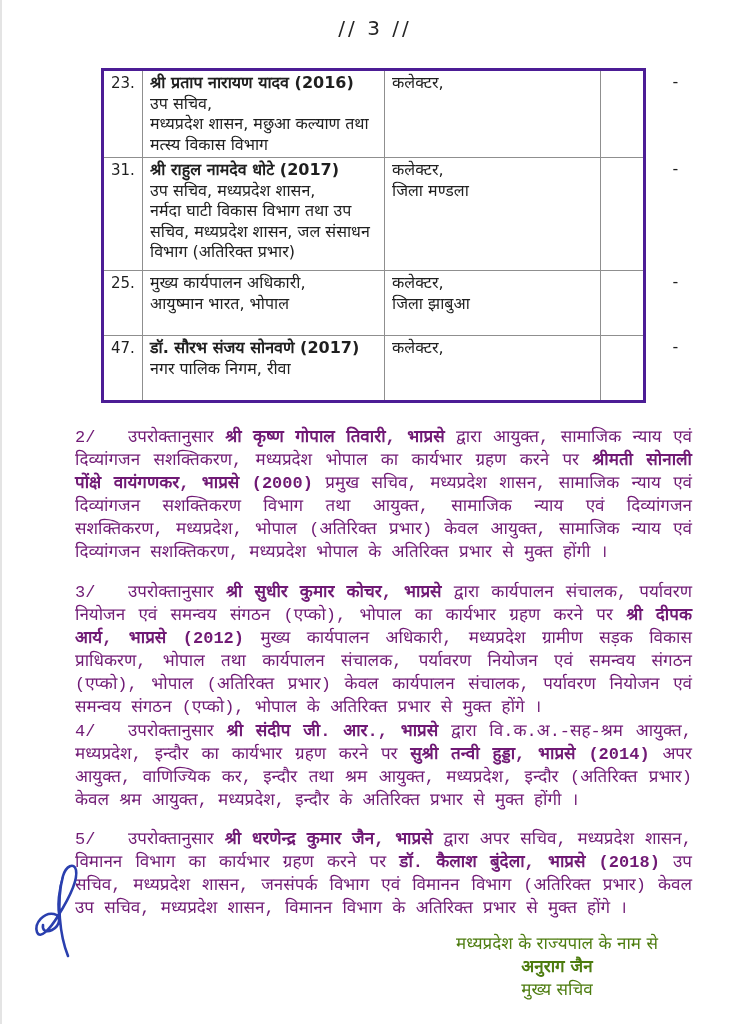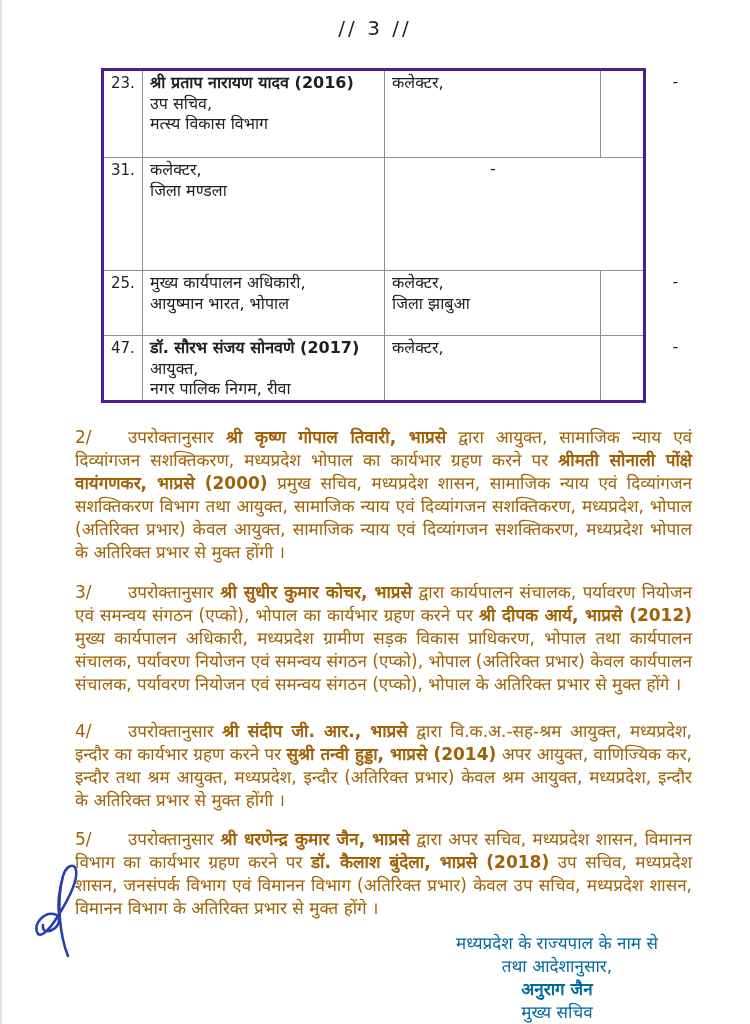--- a/index.html
+++ b/index.html
@@ -29,60 +29,68 @@
   .t-cell + .t-cell{border-left:1px solid #8f8f8f;}
   .cell-sn{font-size:15px;}
   .cell-name .ln1{font-weight:700;white-space:nowrap;}
   .cell-name div, .cell-post div{white-space:nowrap;}
   .cell-remark{text-align:center;padding-top:1px;}
   .h-87{height:86px;} .h-113{height:113px;} .h-65{height:65px;}
 
   
   .para{
     position:absolute;left:75px;width:617px;margin:0;
-    font-size:17px;line-height:23px;text-align:justify;color:#a16207;
+    font-size:17px;line-height:23px;text-align:justify;color:#701a75;font-family:Liberation Mono, monospace;
   }
   .para .pnum{display:inline-block;width:53px;font-weight:400;}
   .para .b{font-weight:700;}
   .p2{top:426px;} .p3{top:581px;} .p4{top:720px;} .p5{top:828px;}
 
   
   .sig-block{
     position:absolute;left:427px;top:932px;width:260px;
-    text-align:center;font-size:17px;line-height:23px;color:#0369a1;
+    text-align:center;font-size:17px;line-height:23px;color:#4d7c0f;
   }
   .sig-name{font-weight:700;}
 
   
   .hand-sign{position:absolute;left:16px;top:858px;width:76px;height:110px;}
 </style>
 </head>
 <body>
 
 <div class="scan-edge"></div>
 
 <div class="page-number">// 3 //</div>
 
 <div class="officer-table">
 
   <div class="t-row h-87">
     <div class="t-cell cell-sn">23.</div>
     <div class="t-cell cell-name">
       <div class="ln1">श्री प्रताप नारायण यादव (2016)</div>
       <div>उप सचिव,</div>
+      <div>मध्यप्रदेश शासन, मछुआ कल्याण तथा</div>
       <div>मत्स्य विकास विभाग</div>
     </div>
     <div class="t-cell cell-post">
       <div>कलेक्टर,</div>
     </div>
     <div class="t-cell cell-remark">-</div>
   </div>
 
   <div class="t-row h-113">
     <div class="t-cell cell-sn">31.</div>
+    <div class="t-cell cell-name">
+      <div class="ln1">श्री राहुल नामदेव धोटे (2017)</div>
+      <div>उप सचिव, मध्यप्रदेश शासन,</div>
+      <div>नर्मदा घाटी विकास विभाग तथा उप</div>
+      <div>सचिव, मध्यप्रदेश शासन, जल संसाधन</div>
+      <div>विभाग (अतिरिक्त प्रभार)</div>
+    </div>
     <div class="t-cell cell-post">
       <div>कलेक्टर,</div>
       <div>जिला मण्डला</div>
     </div>
     <div class="t-cell cell-remark">-</div>
   </div>
 
   <div class="t-row h-65">
     <div class="t-cell cell-sn">25.</div>
     <div class="t-cell cell-name">
@@ -93,42 +101,40 @@
       <div>कलेक्टर,</div>
       <div>जिला झाबुआ</div>
     </div>
     <div class="t-cell cell-remark">-</div>
   </div>
 
   <div class="t-row h-65">
     <div class="t-cell cell-sn">47.</div>
     <div class="t-cell cell-name">
       <div class="ln1">डॉ. सौरभ संजय सोनवणे (2017)</div>
-      <div>आयुक्त,</div>
       <div>नगर पालिक निगम, रीवा</div>
     </div>
     <div class="t-cell cell-post">
       <div>कलेक्टर,</div>
     </div>
     <div class="t-cell cell-remark">-</div>
   </div>
 
 </div>
 
 <p class="para p2"><span class="pnum">2/</span><span>उपरोक्तानुसार </span><span class="b">श्री कृष्ण गोपाल तिवारी, भाप्रसे</span><span> द्वारा आयुक्त, सामाजिक न्याय एवं दिव्यांगजन सशक्तिकरण, मध्यप्रदेश भोपाल का कार्यभार ग्रहण करने पर </span><span class="b">श्रीमती सोनाली पोंक्षे वायंगणकर, भाप्रसे (2000)</span><span> प्रमुख सचिव, मध्यप्रदेश शासन, सामाजिक न्याय एवं दिव्यांगजन सशक्तिकरण विभाग तथा आयुक्त, सामाजिक न्याय एवं दिव्यांगजन सशक्तिकरण, मध्यप्रदेश, भोपाल (अतिरिक्त प्रभार) केवल आयुक्त, सामाजिक न्याय एवं दिव्यांगजन सशक्तिकरण, मध्यप्रदेश भोपाल के अतिरिक्त प्रभार से मुक्त होंगी ।</span></p>
 
 <p class="para p3"><span class="pnum">3/</span><span>उपरोक्तानुसार </span><span class="b">श्री सुधीर कुमार कोचर, भाप्रसे</span><span> द्वारा कार्यपालन संचालक, पर्यावरण नियोजन एवं समन्वय संगठन (एप्को), भोपाल का कार्यभार ग्रहण करने पर </span><span class="b">श्री दीपक आर्य, भाप्रसे (2012)</span><span> मुख्य कार्यपालन अधिकारी, मध्यप्रदेश ग्रामीण सड़क विकास प्राधिकरण, भोपाल तथा कार्यपालन संचालक, पर्यावरण नियोजन एवं समन्वय संगठन (एप्को), भोपाल (अतिरिक्त प्रभार) केवल कार्यपालन संचालक, पर्यावरण नियोजन एवं समन्वय संगठन (एप्को), भोपाल के अतिरिक्त प्रभार से मुक्त होंगे ।</span></p>
 
 <p class="para p4"><span class="pnum">4/</span><span>उपरोक्तानुसार </span><span class="b">श्री संदीप जी. आर., भाप्रसे</span><span> द्वारा वि.क.अ.-सह-श्रम आयुक्त, मध्यप्रदेश, इन्दौर का कार्यभार ग्रहण करने पर </span><span class="b">सुश्री तन्वी हुड्डा, भाप्रसे (2014)</span><span> अपर आयुक्त, वाणिज्यिक कर, इन्दौर तथा श्रम आयुक्त, मध्यप्रदेश, इन्दौर (अतिरिक्त प्रभार) केवल श्रम आयुक्त, मध्यप्रदेश, इन्दौर के अतिरिक्त प्रभार से मुक्त होंगी ।</span></p>
 
 <p class="para p5"><span class="pnum">5/</span><span>उपरोक्तानुसार </span><span class="b">श्री धरणेन्द्र कुमार जैन, भाप्रसे</span><span> द्वारा अपर सचिव, मध्यप्रदेश शासन, विमानन विभाग का कार्यभार ग्रहण करने पर </span><span class="b">डॉ. कैलाश बुंदेला, भाप्रसे (2018)</span><span> उप सचिव, मध्यप्रदेश शासन, जनसंपर्क विभाग एवं विमानन विभाग (अतिरिक्त प्रभार) केवल उप सचिव, मध्यप्रदेश शासन, विमानन विभाग के अतिरिक्त प्रभार से मुक्त होंगे ।</span></p>
 
 <div class="sig-block">
   <div>मध्यप्रदेश के राज्यपाल के नाम से</div>
-  <div>तथा आदेशानुसार,</div>
   <div class="sig-name">अनुराग जैन</div>
   <div>मुख्य सचिव</div>
 </div>
 
 <svg class="hand-sign" viewBox="0 0 76 110" xmlns="http://www.w3.org/2000/svg">
   <path d="M 52,98 C 44,78 40,44 47,18 C 50,8 58,4 60,12 C 62,22 52,42 42,58 C 34,71 24,82 21,74 C 18,65 28,54 38,56 C 46,58 44,68 36,72 C 30,75 26,72 27,67" fill="none" stroke="#2a3fae" stroke-width="2.6" stroke-linecap="round" stroke-linejoin="round"></path>
   <path d="M 47,18 C 43,30 40,48 44,62" fill="none" stroke="#2a3fae" stroke-width="1.8" stroke-linecap="round"></path>
 </svg>
 
 </body></html>

